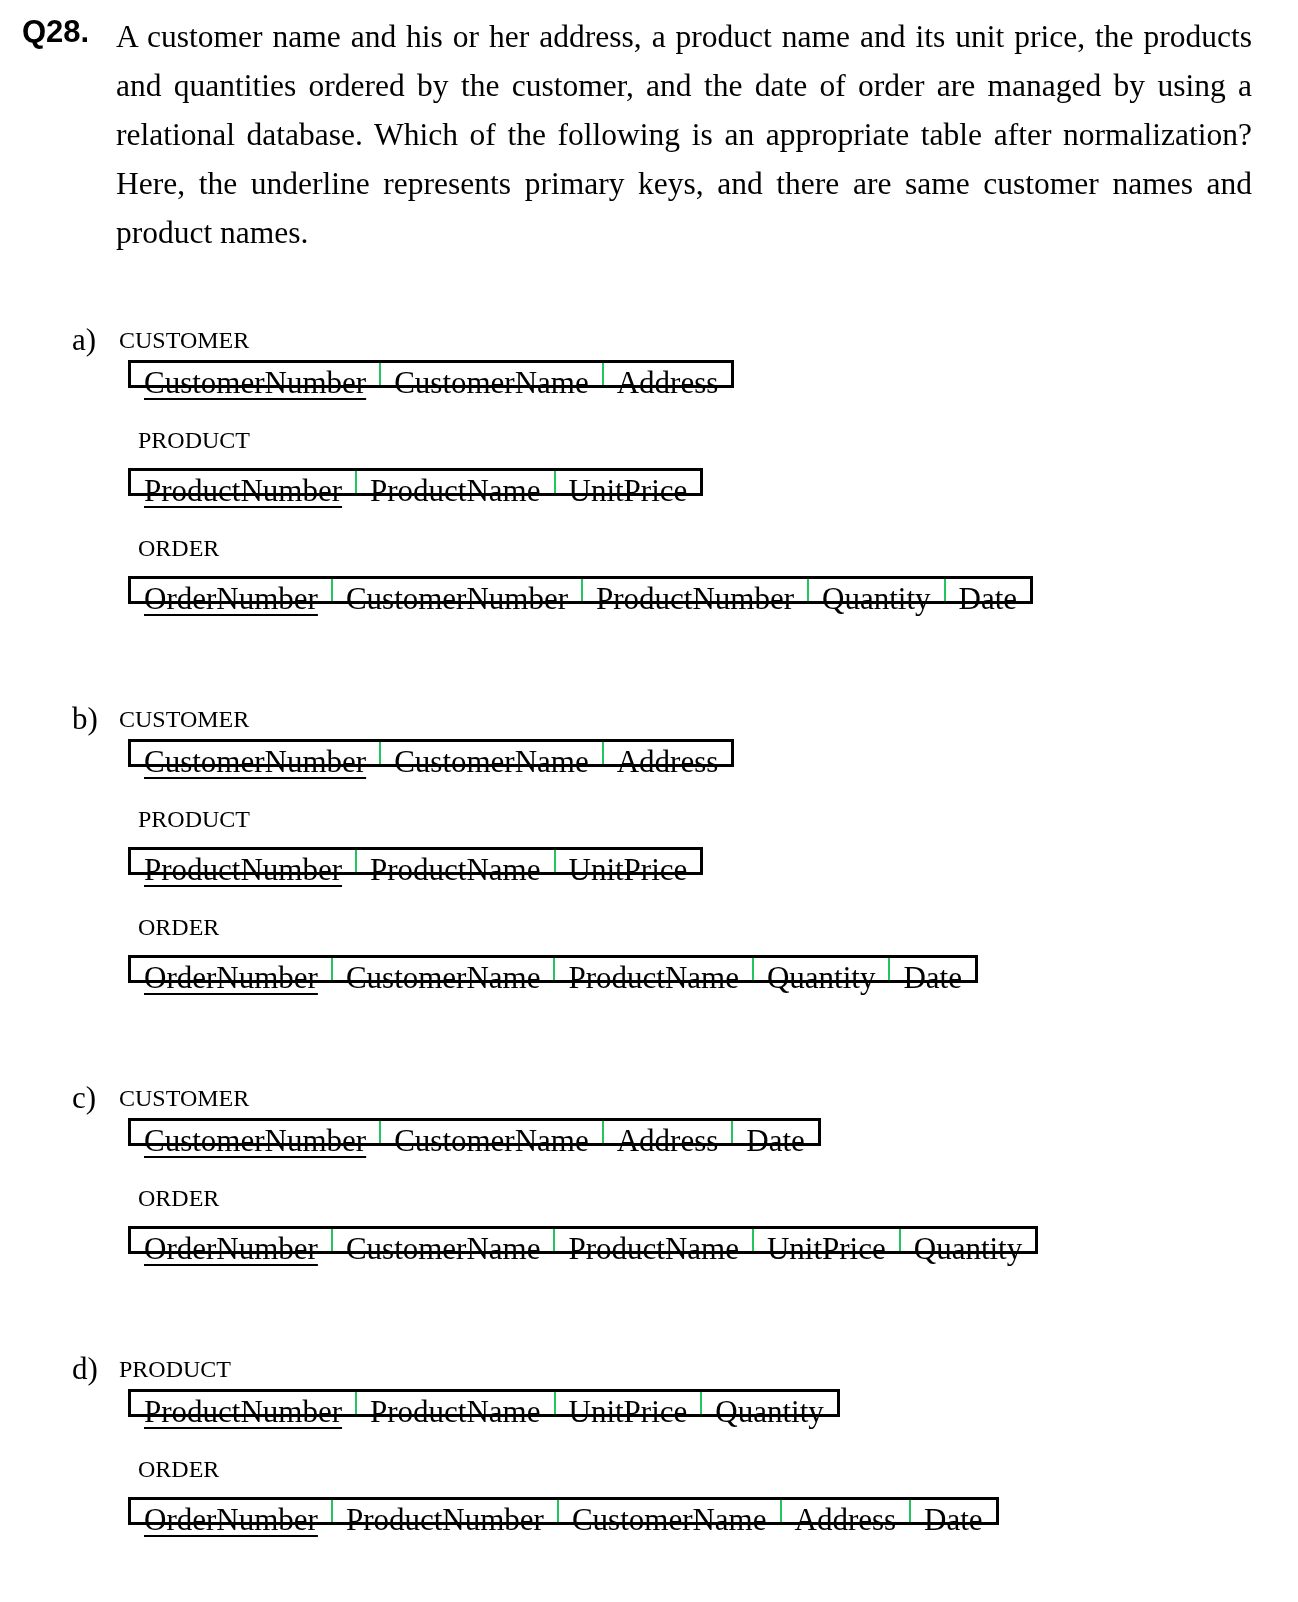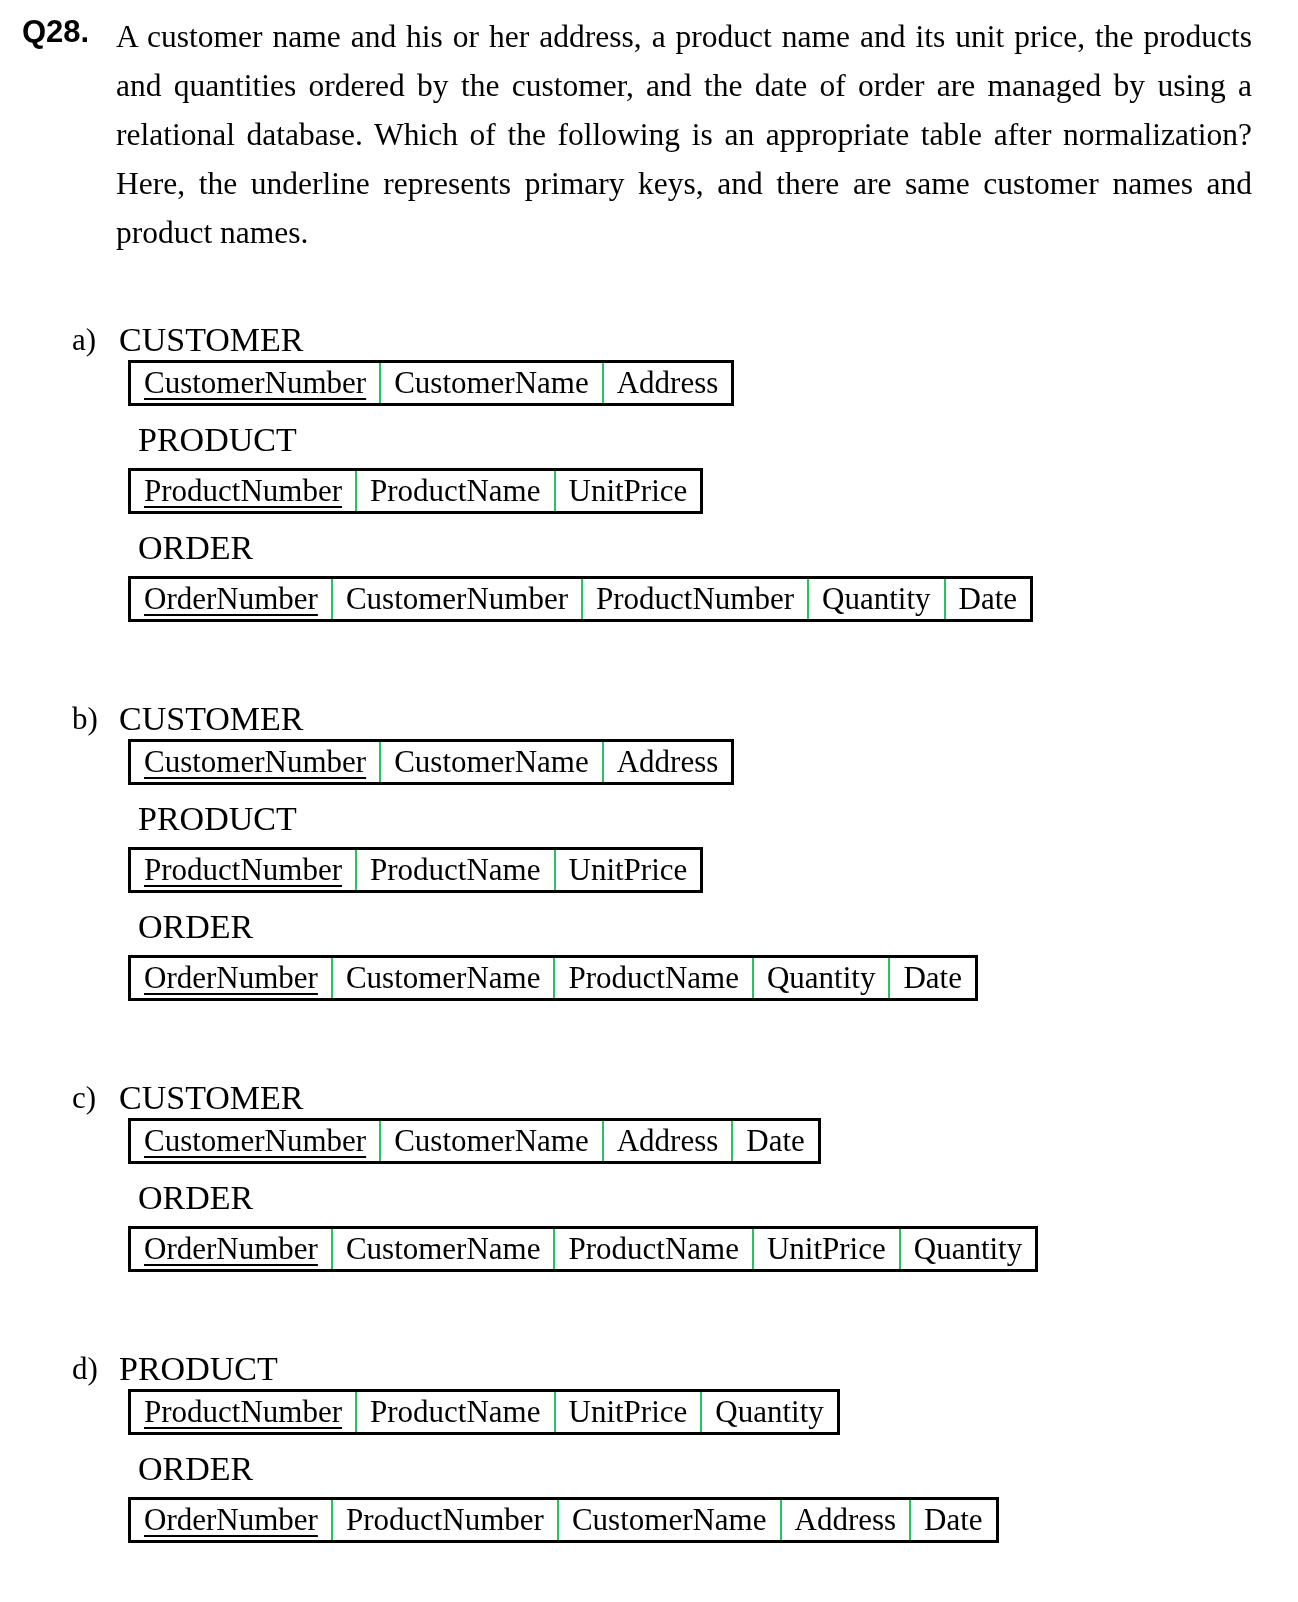--- a/index.html
+++ b/index.html
@@ -1,24 +1,24 @@
 <!DOCTYPE html>
 <html><head>
   <meta charset="utf-8">
   <style>
     html, body { margin: 0; padding: 0; background: #ffffff; }
     body { width: 1298px; height: 1602px; position: relative; color: #000; font-family: "Liberation Serif", serif; }
     .q-label { position: absolute; left: 22px; top: 14px; font-family: "Liberation Sans", sans-serif; font-weight: bold; font-size: 31px; }
     .q-text { position: absolute; left: 116px; top: 0; width: 1136px; font-size: 31.5px; line-height: 49px; text-align: justify; margin-top: 12px; }
     .option { position: absolute; left: 72px; }
     .opt-letter { position: absolute; left: 0; top: 0; font-size: 31px; line-height: 36px; }
-    .tbl-name { position: absolute; font-size: 34px; line-height: 36px; }
+    .tbl-name { position: absolute; font-size: 24px; line-height: 36px; }
     .first-name { left: 47px; }
     .sub-name { left: 66px; }
-    .tbl { position: absolute; left: 56px; display: flex; border: 3px solid #000; height: 46px; box-sizing: border-box; }
+    .tbl { position: absolute; left: 56px; display: flex; border: 3px solid #000; height: 28px; box-sizing: border-box; }
     .cell { font-size: 31px; line-height: 40px; padding: 0 13px; border-left: 2px solid #22c55e; white-space: nowrap; }
     .cell:first-child { border-left: none; }
     .pk { text-decoration: underline; text-decoration-thickness: 2px; text-underline-offset: 5px; }
   </style>
 </head>
 <body>
 
 <div class="q-label">Q28.</div>
 <div class="q-text">A customer name and his or her address, a product name and its unit price, the products and quantities ordered by the customer, and the date of order are managed by using a relational database. Which of the following is an appropriate table after normalization? Here, the underline represents primary keys, and there are same customer names and product names.</div>
 

